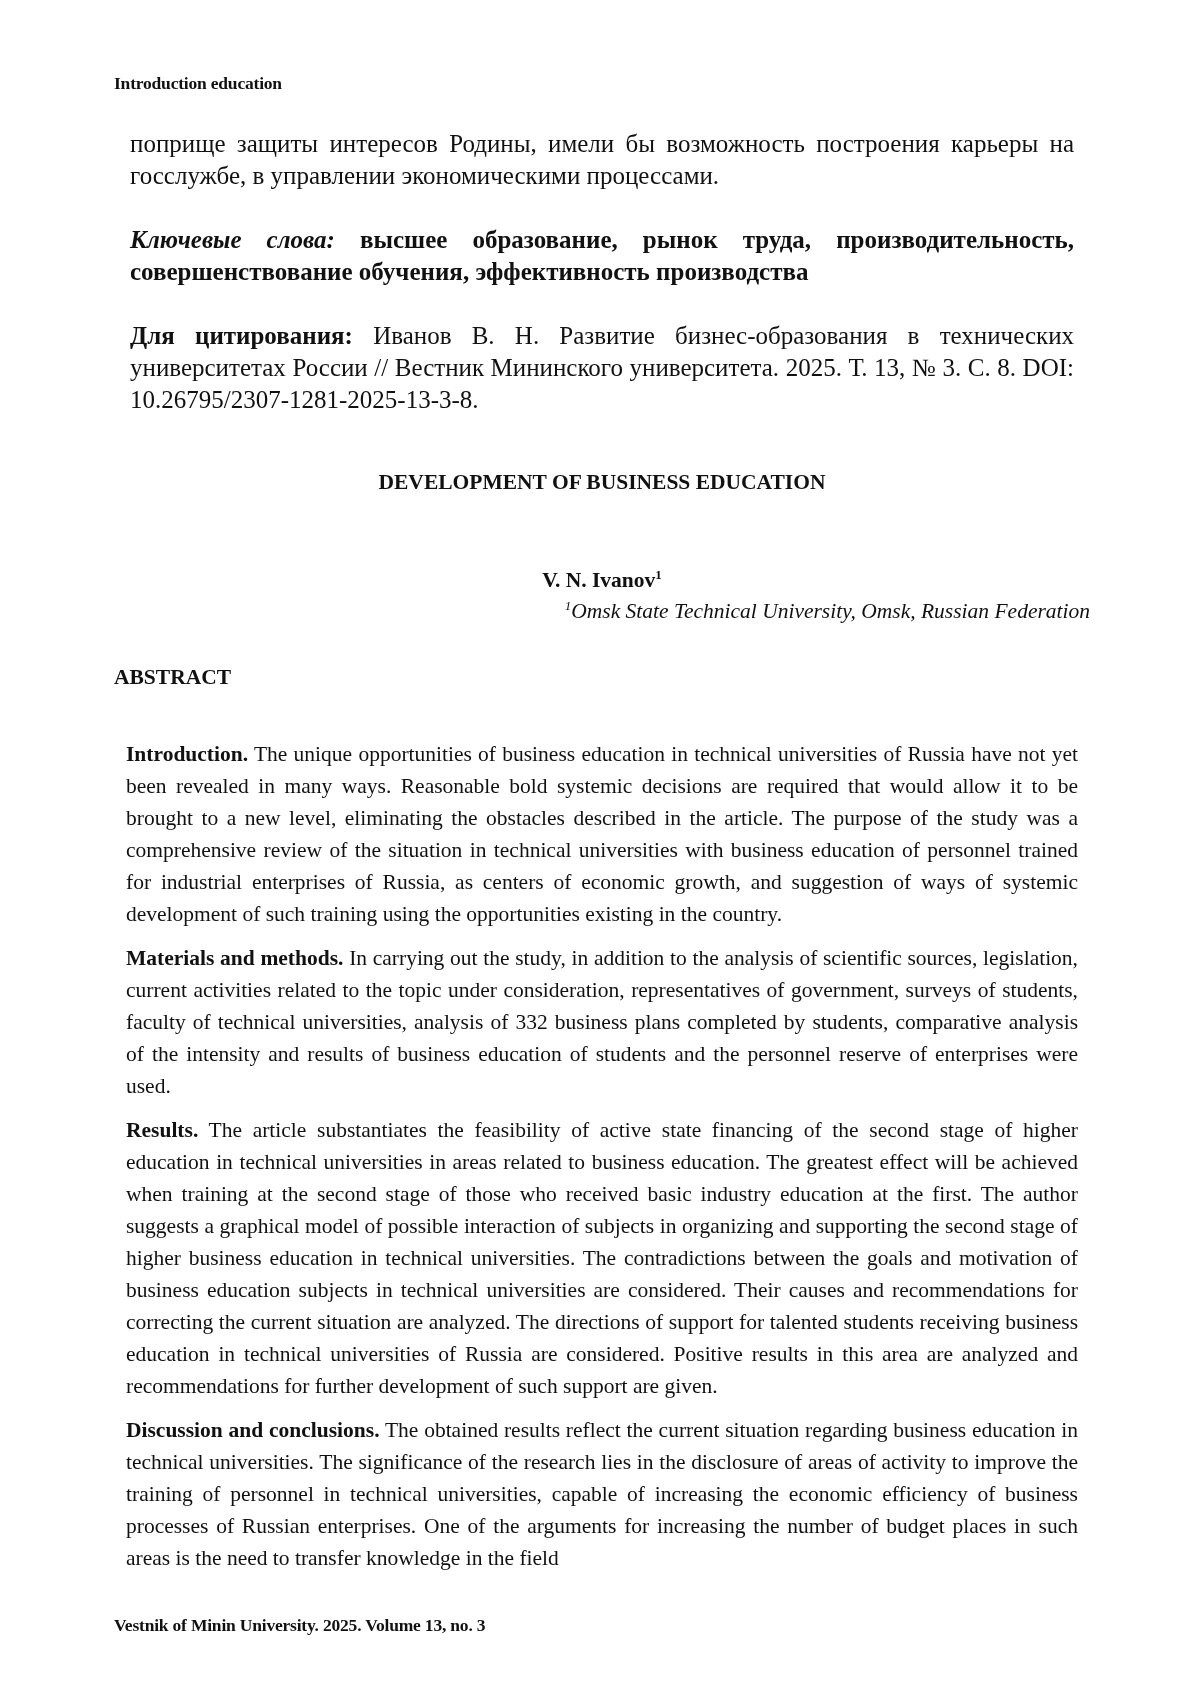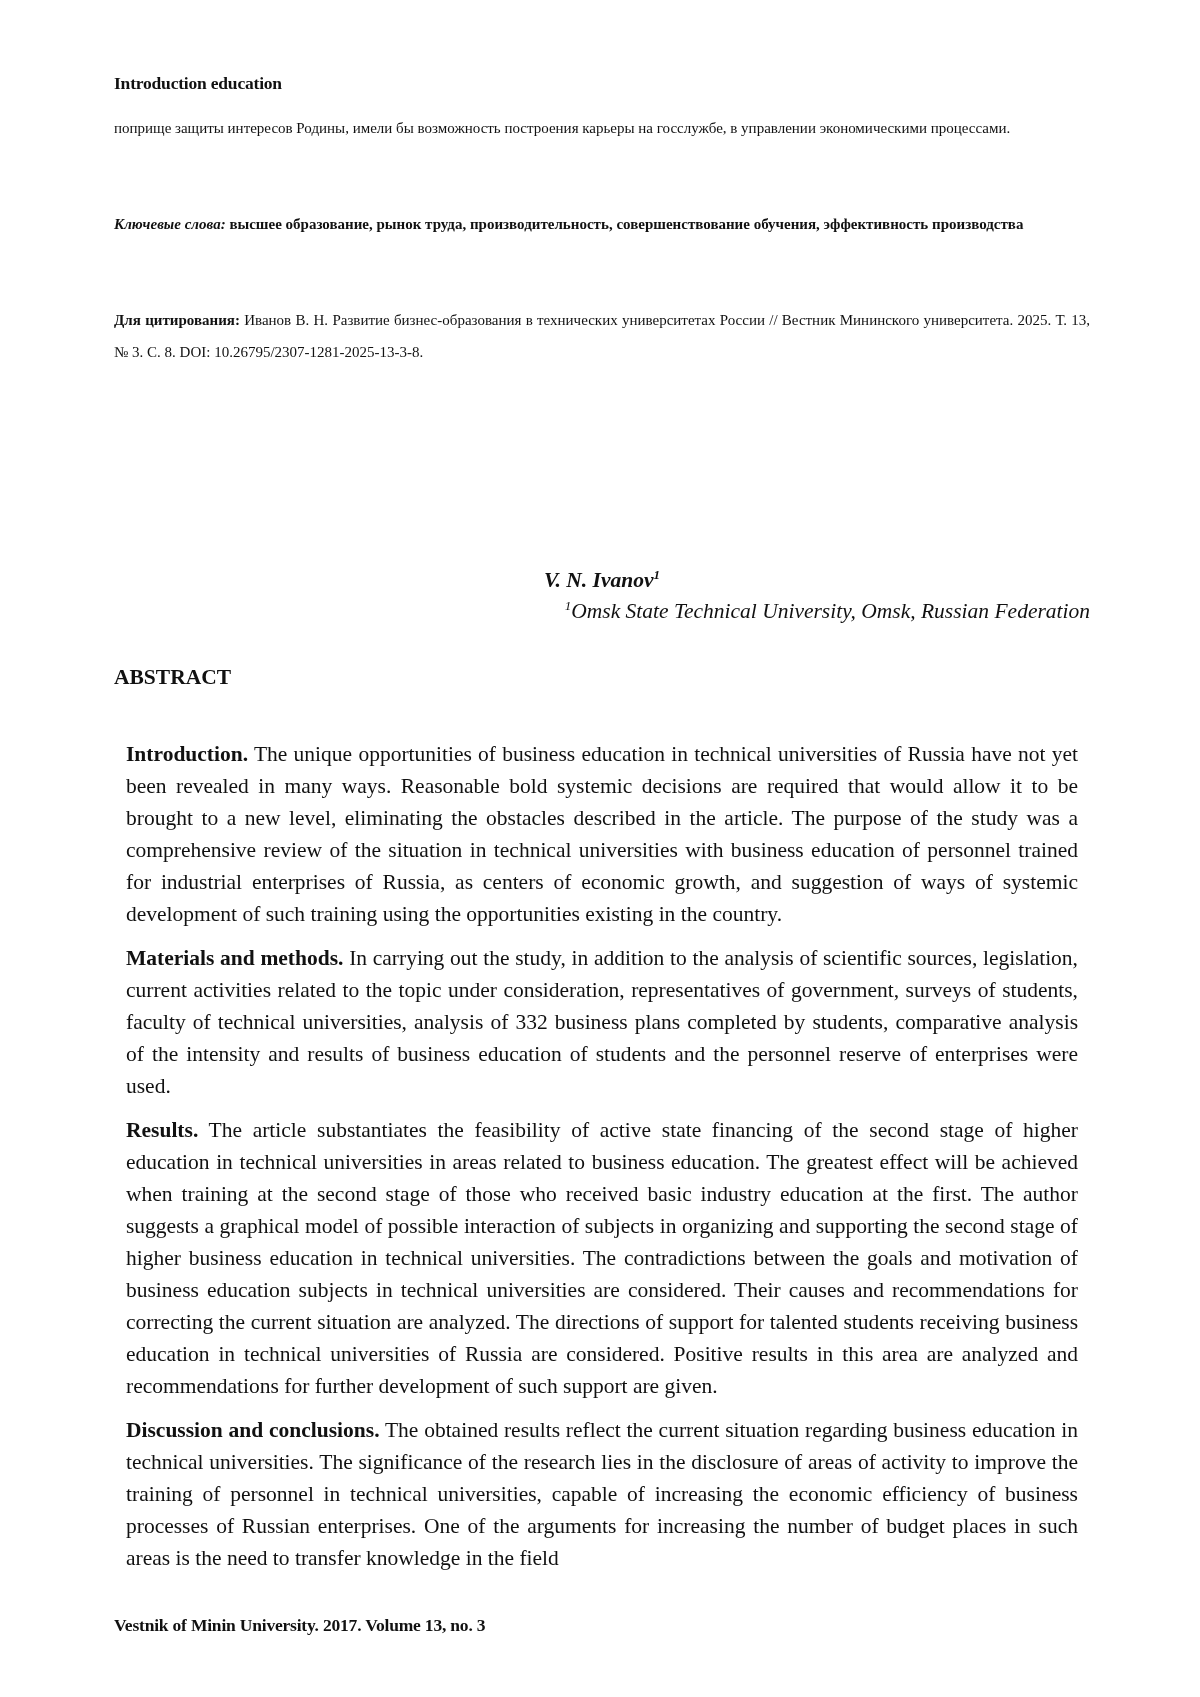--- a/index.html
+++ b/index.html
@@ -23,24 +23,24 @@
     }
     .running-head {
       position: absolute;
       top: 73px;
       left: 0;
       font-weight: bold;
       font-size: 17.5px;
       letter-spacing: -0.2px;
     }
     .body-text {
-      font-size: 15px;
+      font-size: 25px;
       line-height: 32px;
       text-align: justify;
-      margin: 0;
+      margin: 16px;
     }
     .block-top {
       position: absolute;
       top: 112px;
       left: 0;
       width: 976px;
     }
     .block-keywords {
       position: absolute;
       top: 208px;
@@ -66,21 +66,20 @@
       font-size: 21.5px;
       line-height: 32px;
     }
     .author {
       position: absolute;
       top: 565px;
       left: 0;
       width: 976px;
       text-align: center;
       font-weight: bold;
-      font-style: italic;
       font-size: 21.5px;
       line-height: 30px;
     }
     .affiliation {
       position: absolute;
       top: 596px;
       left: 0;
       width: 976px;
       text-align: right;
       font-style: italic;
@@ -138,20 +137,21 @@
     </p>
   </div>
 
   <div class="block-citation">
     <p class="body-text">
       <span class="bold">Для цитирования:</span><span> Иванов В. Н. Развитие бизнес-образования в технических университетах России // Вестник Мининского университета. 2025. Т. 13, № 3. С. 8. DOI: 10.26795/2307-1281-2025-13-3-8.</span>
     </p>
   </div>
 
   <div class="title">
+    <div>DEVELOPMENT OF BUSINESS EDUCATION</div>
   </div>
 
   <div class="author">
     <span>V. N. Ivanov</span><sup>1</sup>
   </div>
 
   <div class="affiliation">
     <sup>1</sup><span>Omsk State Technical University, Omsk, Russian Federation</span>
   </div>
 
@@ -165,15 +165,15 @@
       <span class="bold">Materials and methods.</span><span> In carrying out the study, in addition to the analysis of scientific sources, legislation, current activities related to the topic under consideration, representatives of government, surveys of students, faculty of technical universities, analysis of 332 business plans completed by students, comparative analysis of the intensity and results of business education of students and the personnel reserve of enterprises were used.</span>
     </p>
     <p>
       <span class="bold">Results.</span><span> The article substantiates the feasibility of active state financing of the second stage of higher education in technical universities in areas related to business education. The greatest effect will be achieved when training at the second stage of those who received basic industry education at the first. The author suggests a graphical model of possible interaction of subjects in organizing and supporting the second stage of higher business education in technical universities. The contradictions between the goals and motivation of business education subjects in technical universities are considered. Their causes and recommendations for correcting the current situation are analyzed. The directions of support for talented students receiving business education in technical universities of Russia are considered. Positive results in this area are analyzed and recommendations for further development of such support are given.</span>
     </p>
     <p>
       <span class="bold">Discussion and conclusions.</span><span> The obtained results reflect the current situation regarding business education in technical universities. The significance of the research lies in the disclosure of areas of activity to improve the training of personnel in technical universities, capable of increasing the economic efficiency of business processes of Russian enterprises. One of the arguments for increasing the number of budget places in such areas is the need to transfer knowledge in the field</span>
     </p>
   </div>
 
-  <div class="footer">Vestnik of Minin University. 2017. Volume 13, no. 3</div>
+  <div class="footer">Vestnik of Minin University. 2025. Volume 13, no. 3</div>
 
 </div>
 
 </body></html>

